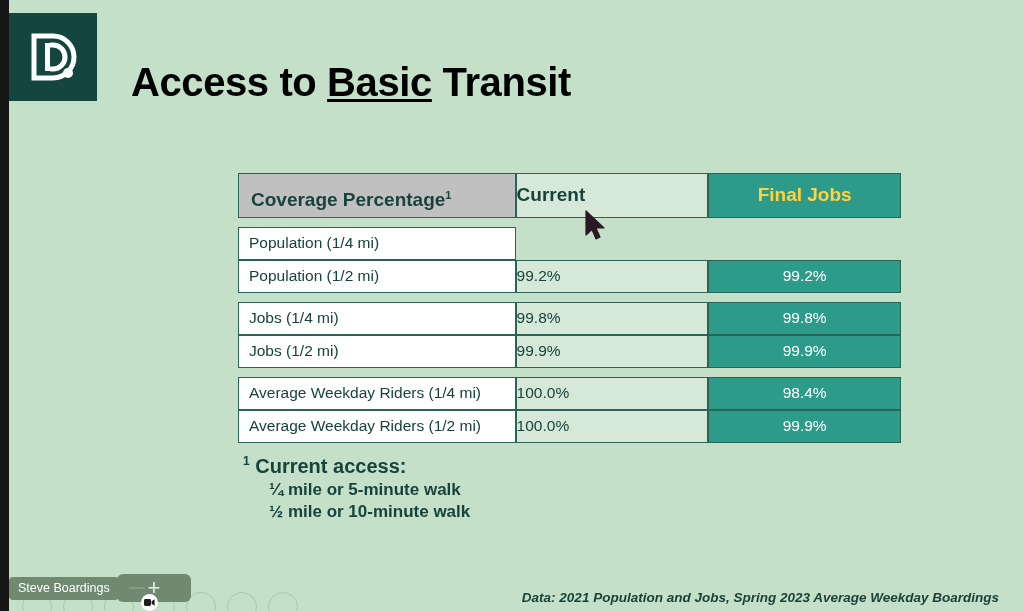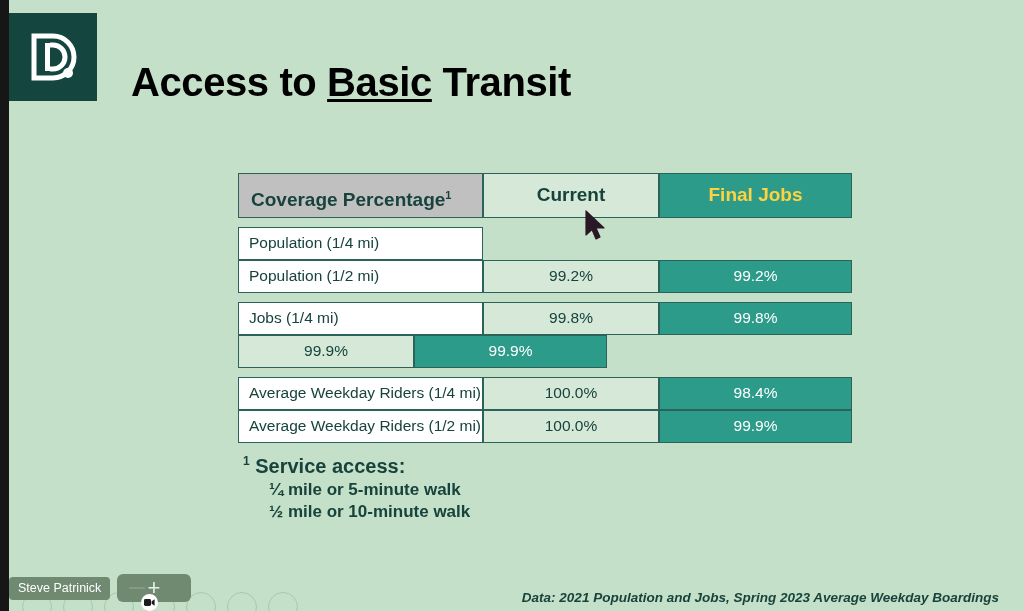--- a/index.html
+++ b/index.html
@@ -36,22 +36,22 @@
   #table-wrap { position:absolute; left:238px; top:173px; width:663px; }
   .grp { margin-bottom:9px; }
   .grp:last-child { margin-bottom:0; }
   .row { display:flex; }
   .cell {
     border:1.5px solid #2b6358;
     height:33px; line-height:30px;
     font-size:15.5px; color:#17433c;
     overflow:hidden; white-space:nowrap;
   }
-  .c-label { width:245px; padding-left:10px; text-align:left; background:#ffffff; }
-  .c-cur   { width:176px; text-align:center; background:#d6e9d8; }
+  .c-label { width:278px; padding-left:10px; text-align:left; background:#ffffff; }
+  .c-cur   { width:193px; text-align:left; background:#d6e9d8; }
   .c-fin   { width:193px; text-align:center; background:#2d9b8a; color:#ffffff; }
 
   
   .hrow .cell { height:45px; line-height:42px; font-weight:bold; font-size:19px; }
   .hrow .c-label { background:#c0c0c0; color:#17433c; text-align:left; padding-left:12px; }
   .hrow .c-cur   { background:#d6e9d8; color:#17433c; }
   .hrow .c-fin   { background:#2d9b8a; color:#ffd23f; }
   .hrow .c-label .sup { font-size:11px; vertical-align:super; }
 
   
@@ -147,20 +147,21 @@
     </div>
   </div>
 
   <div class="grp">
     <div class="row">
       <div class="cell c-label">Jobs (1/4 mi)</div>
       <div class="cell c-cur">99.8%</div>
       <div class="cell c-fin">99.8%</div>
     </div>
     <div class="row">
+      <div class="cell c-label">Jobs (1/2 mi)</div>
       <div class="cell c-cur">99.9%</div>
       <div class="cell c-fin">99.9%</div>
     </div>
   </div>
 
   <div class="grp">
     <div class="row">
       <div class="cell c-label">Average Weekday Riders (1/4 mi)</div>
       <div class="cell c-cur">100.0%</div>
       <div class="cell c-fin">98.4%</div>
@@ -168,38 +169,38 @@
     <div class="row">
       <div class="cell c-label">Average Weekday Riders (1/2 mi)</div>
       <div class="cell c-cur">100.0%</div>
       <div class="cell c-fin">99.9%</div>
     </div>
   </div>
 
 </div>
 
 <div id="footnote">
-  <div id="fn-title"><span class="sup">1</span> <span>Service access:</span></div>
+  <div id="fn-title"><span class="sup">1</span> <span>Current access:</span></div>
   <div class="fn-line">¼ mile or 5-minute walk</div>
   <div class="fn-line">½ mile or 10-minute walk</div>
 </div>
 
 <div id="source">Data: 2021 Population and Jobs, Spring 2023 Average Weekday Boardings</div>
 
 <div id="ghost-controls">
   <div class="gc"></div>
   <div class="gc"></div>
   <div class="gc"></div>
   <div class="gc"></div>
   <div class="gc"></div>
   <div class="gc"></div>
   <div class="gc"></div>
 </div>
 
-<div id="name-chip">Steve Patrinick</div>
+<div id="name-chip">Steve Boardings</div>
 
 <div id="add-tile">
   <span class="dash"></span>
   <span class="plus">+</span>
 </div>
 
 <div id="cam-badge">
   <svg width="11" height="9" viewBox="0 0 11 9" aria-hidden="true">
     <rect x="0" y="1" width="7" height="7" rx="1.4" fill="#1c1c1c"></rect>
     <path d="M7.6 3.2 L10.6 1.2 V7.8 L7.6 5.8 Z" fill="#1c1c1c"></path>

